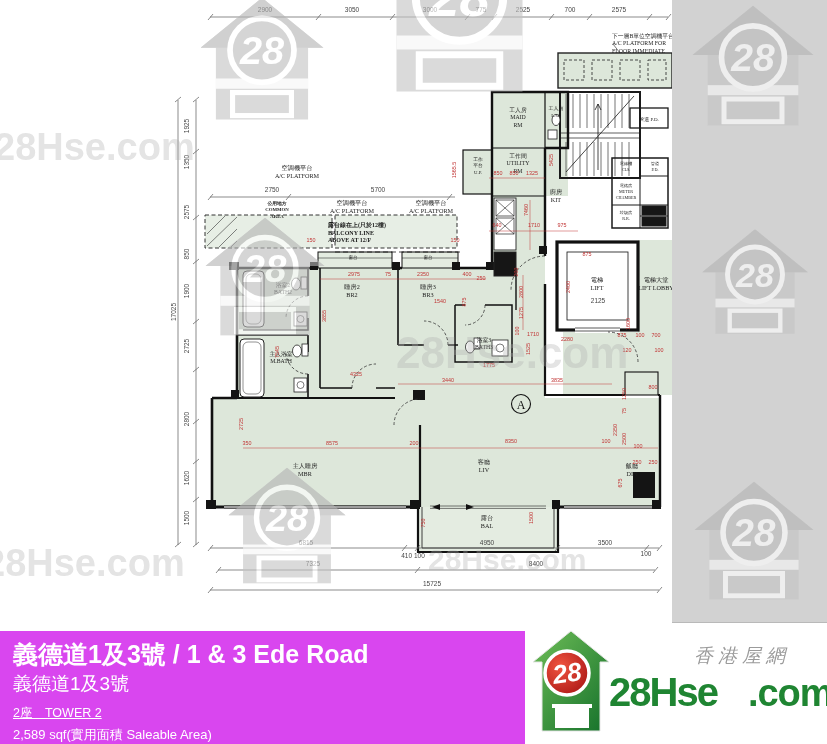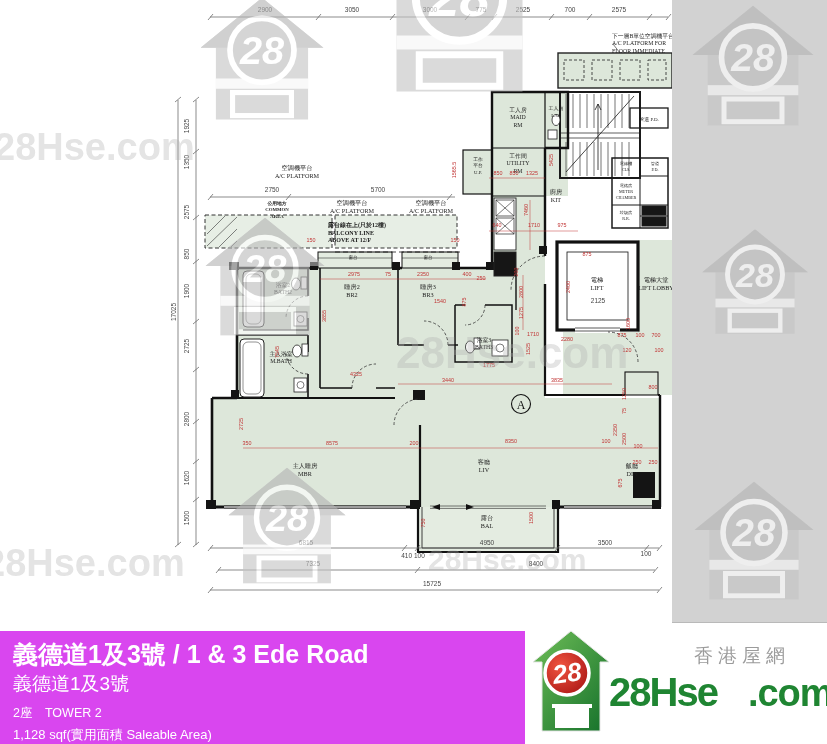--- a/index.html
+++ b/index.html
@@ -9,26 +9,26 @@
   svg{display:block;}
   .room-label{fill:#1c1c1c;font-family:"Liberation Serif", serif;}
   .dim{font-family:"Liberation Sans", sans-serif;}
   .wm-text{fill:#aeaeae;opacity:.55;font-weight:bold;font-family:"Liberation Sans", sans-serif;}
   
   #footer{position:absolute;left:0;top:622px;width:827px;height:122px;background:#ffffff;}
   #footer-green{position:absolute;left:0;top:9px;width:525px;height:122px;background:#d946ef;
     color:#fff;padding:8px 0 0 13px;box-sizing:border-box;}
   .f-title{font-size:25px;font-weight:bold;line-height:1.2;white-space:nowrap;}
   .f-sub{font-size:19px;font-weight:normal;margin-top:2px;}
-  .f-tower{font-size:12.5px;margin-top:8px;}
+  .f-tower{font-size:12.5px;margin-top:8px;text-decoration:underline;}
   .f-area{font-size:13px;margin-top:4px;}
   #brand{position:absolute;left:525px;top:0;width:302px;height:122px;background:#fff;}
   #brand-rule{position:absolute;left:147px;top:0;width:155px;height:1px;background:#b9b9b9;}
   .brand-tagline{position:absolute;left:169px;top:21px;font-size:19px;color:#9b9b9b;
-     letter-spacing:5px;font-family:"Liberation Sans", sans-serif;}
+     letter-spacing:5px;font-family:"Liberation Sans", sans-serif;font-style:italic;}
   .brand-name{position:absolute;left:84px;top:48px;white-space:nowrap;
      font-family:"Liberation Sans", sans-serif;font-weight:bold;color:#1f8532;}
   .bn-main{font-size:40px;letter-spacing:-2px;}
   .bn-tld{font-size:38px;letter-spacing:-1px;margin-left:31px;}
 </style>
 </head>
 <body>
 
 <div id="plan-wrap">
 <svg id="plan-svg" width="827" height="622" viewBox="0 0 827 622">
@@ -350,21 +350,21 @@
     <text class="wm-text" x="428" y="570" font-size="30">28Hse.com</text>
   </g>
 </svg>
 </div>
 
 <div id="footer">
   <div id="footer-green">
     <div class="f-title">義德道1及3號 / 1 &amp; 3 Ede Road</div>
     <div class="f-sub">義德道1及3號</div>
     <div class="f-tower">2座　TOWER 2</div>
-    <div class="f-area">1,128 sqf(實用面積 Saleable Area)</div>
+    <div class="f-area">2,589 sqf(實用面積 Saleable Area)</div>
   </div>
   <div id="brand">
     <div id="brand-rule"></div>
     <svg width="80" height="110" viewBox="0 0 80 110" style="position:absolute;left:6px;top:6px;">
       <defs>
         <linearGradient id="ggrad" x1="0" y1="0" x2="1" y2="1">
           <stop offset="0" stop-color="#6fbe58"></stop>
             <stop offset="1" stop-color="#14702a"></stop>
         </linearGradient>
         <radialGradient id="rgrad" cx=".35" cy=".35" r=".8">

